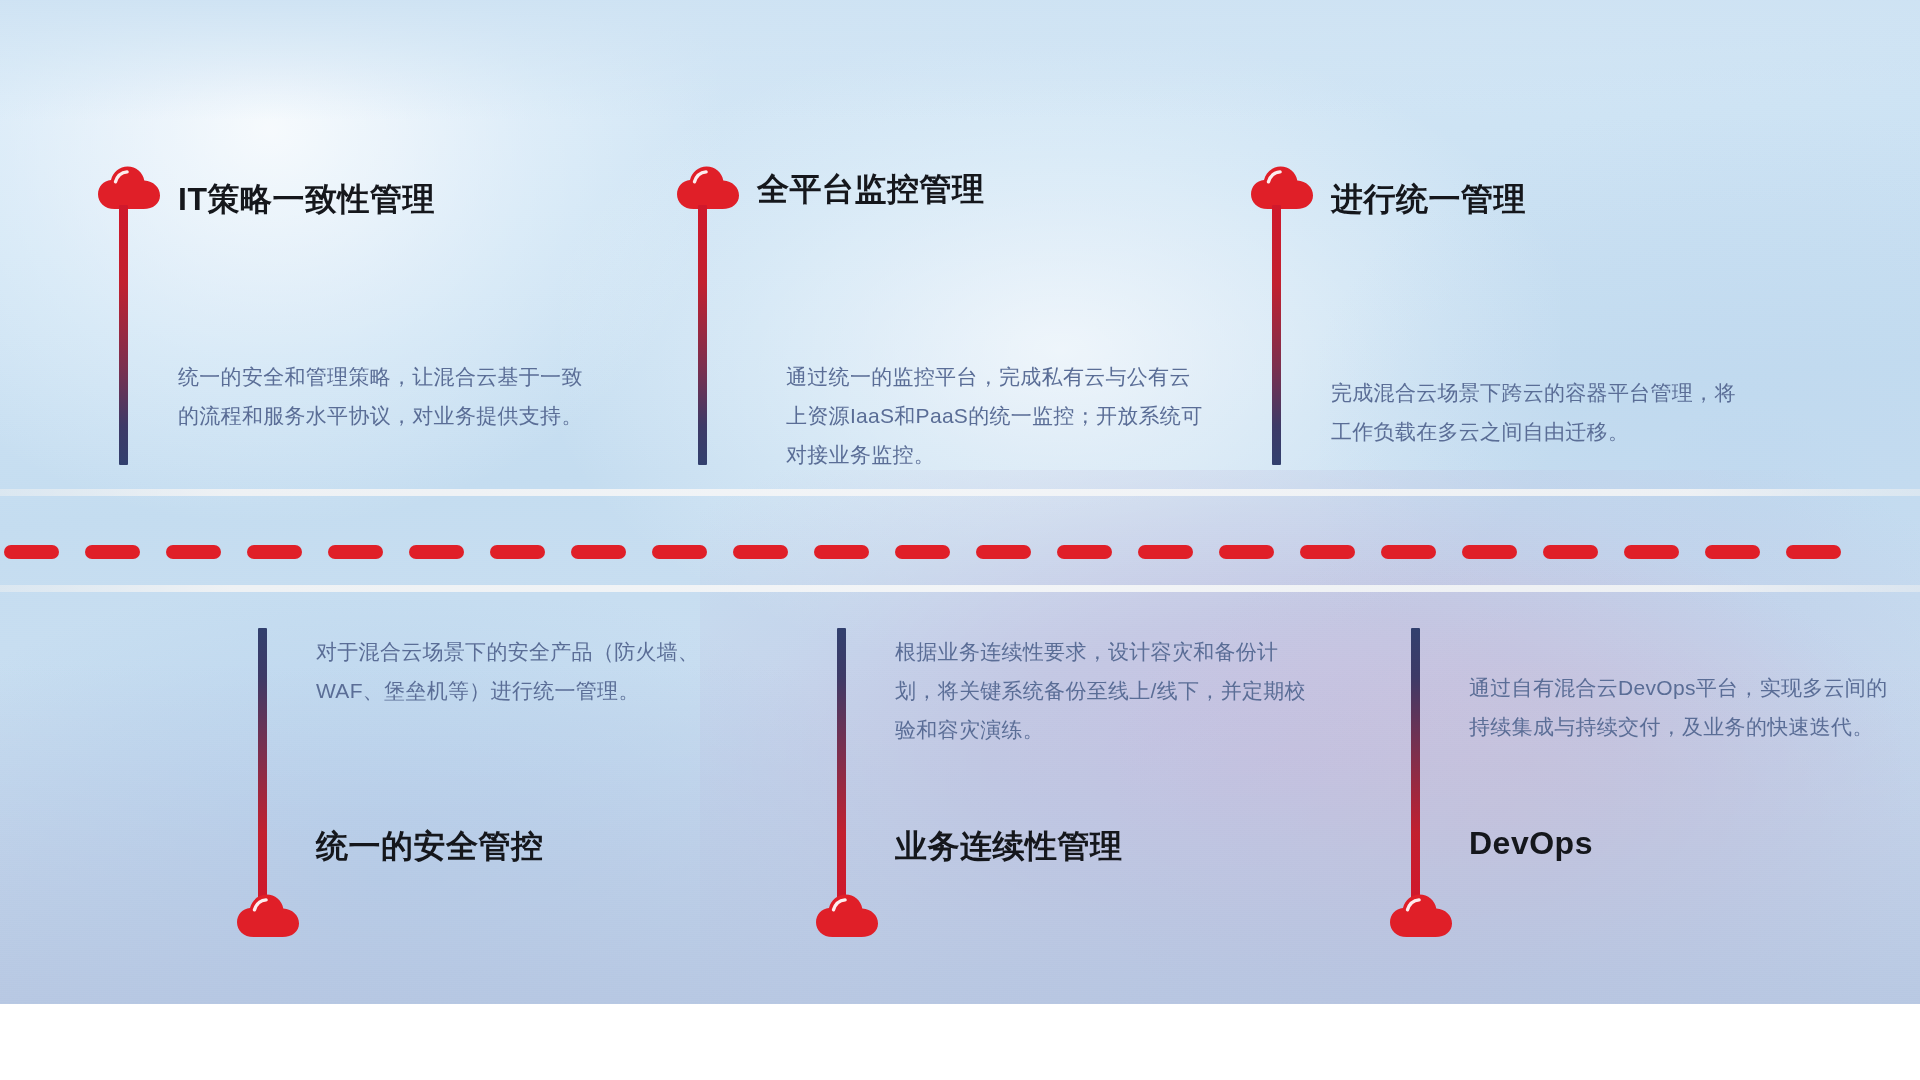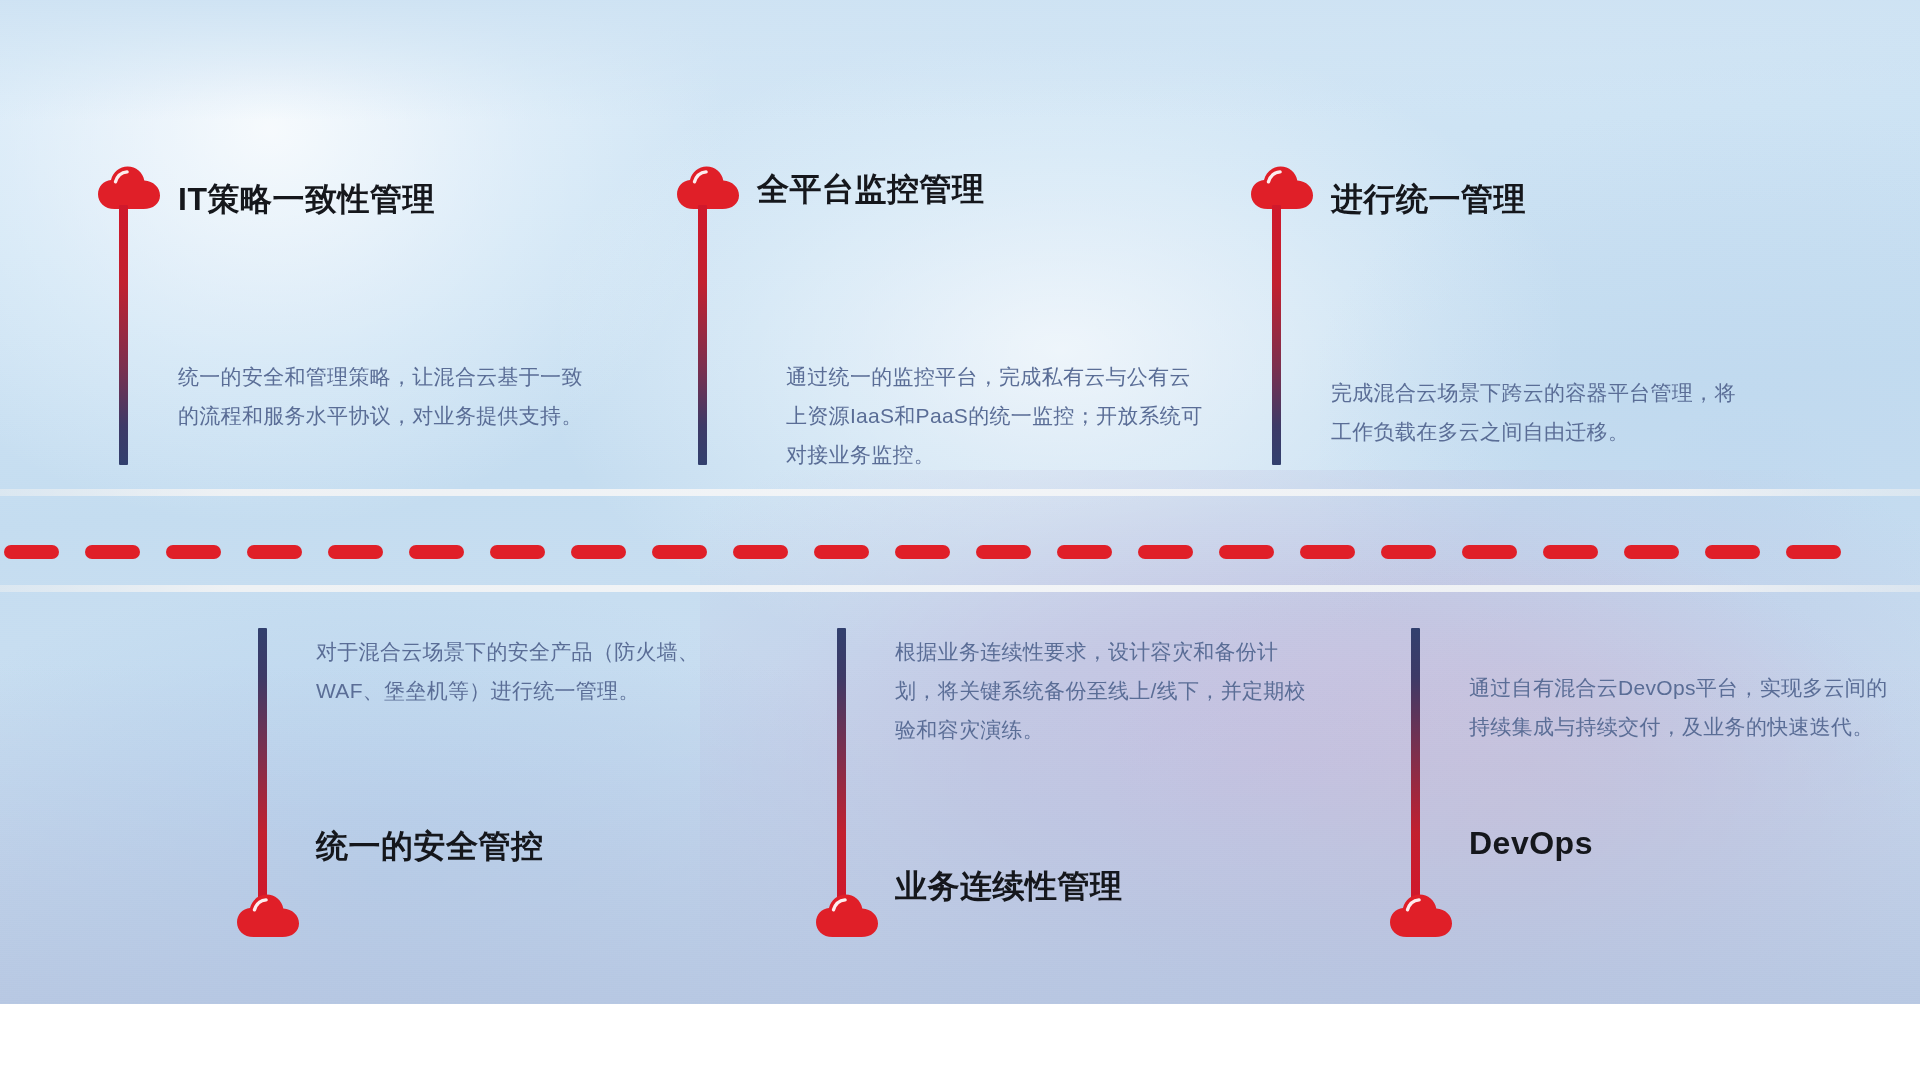--- a/index.html
+++ b/index.html
@@ -225,21 +225,21 @@
   <div class="col">
     <div class="stem" style="left:837px; top:628px; height:270px;
          background:linear-gradient(180deg,#32406e 0%,#3d3a67 18%,#7c2f4e 46%,#c2202f 76%,#d0182b 100%);"></div>
     <div class="cloud" style="left:814px; top:890px;">
       <svg viewBox="0 0 66 50" xmlns="http://www.w3.org/2000/svg">
         <path d="M18.5 47C8.6 47 2 40.6 2 32.2c0-7.6 5.5-13.6 13-14.3C17 10.2 23.6 4.6 31.6 4.6c8.4 0 15.4 6 16.7 13.9 9 .5 15.7 7 15.7 15 0 8.2-6.9 13.5-16.4 13.5z" fill="#e01f28"></path>
         <path d="M19.5 19.8c1.6-5.4 6.1-9.3 11.6-9.9" fill="none" stroke="#ffffff" stroke-width="3.4" stroke-linecap="round" opacity=".92"></path>
       </svg>
     </div>
     <div class="col-body" style="left:895px; top:632px; width:425px;">根据业务连续性要求，设计容灾和备份计划，将关键系统备份至线上/线下，并定期校验和容灾演练。</div>
-    <div class="col-title" style="left:895px; top:825px;margin-top:40px;">业务连续性管理</div>
+    <div class="col-title" style="left:895px; top:825px;">业务连续性管理</div>
   </div>
 
   <div class="col">
     <div class="stem" style="left:1411px; top:628px; height:270px;
          background:linear-gradient(180deg,#32406e 0%,#3d3a67 18%,#7c2f4e 46%,#c2202f 76%,#d0182b 100%);"></div>
     <div class="cloud" style="left:1388px; top:890px;">
       <svg viewBox="0 0 66 50" xmlns="http://www.w3.org/2000/svg">
         <path d="M18.5 47C8.6 47 2 40.6 2 32.2c0-7.6 5.5-13.6 13-14.3C17 10.2 23.6 4.6 31.6 4.6c8.4 0 15.4 6 16.7 13.9 9 .5 15.7 7 15.7 15 0 8.2-6.9 13.5-16.4 13.5z" fill="#e01f28"></path>
         <path d="M19.5 19.8c1.6-5.4 6.1-9.3 11.6-9.9" fill="none" stroke="#ffffff" stroke-width="3.4" stroke-linecap="round" opacity=".92"></path>
       </svg>

